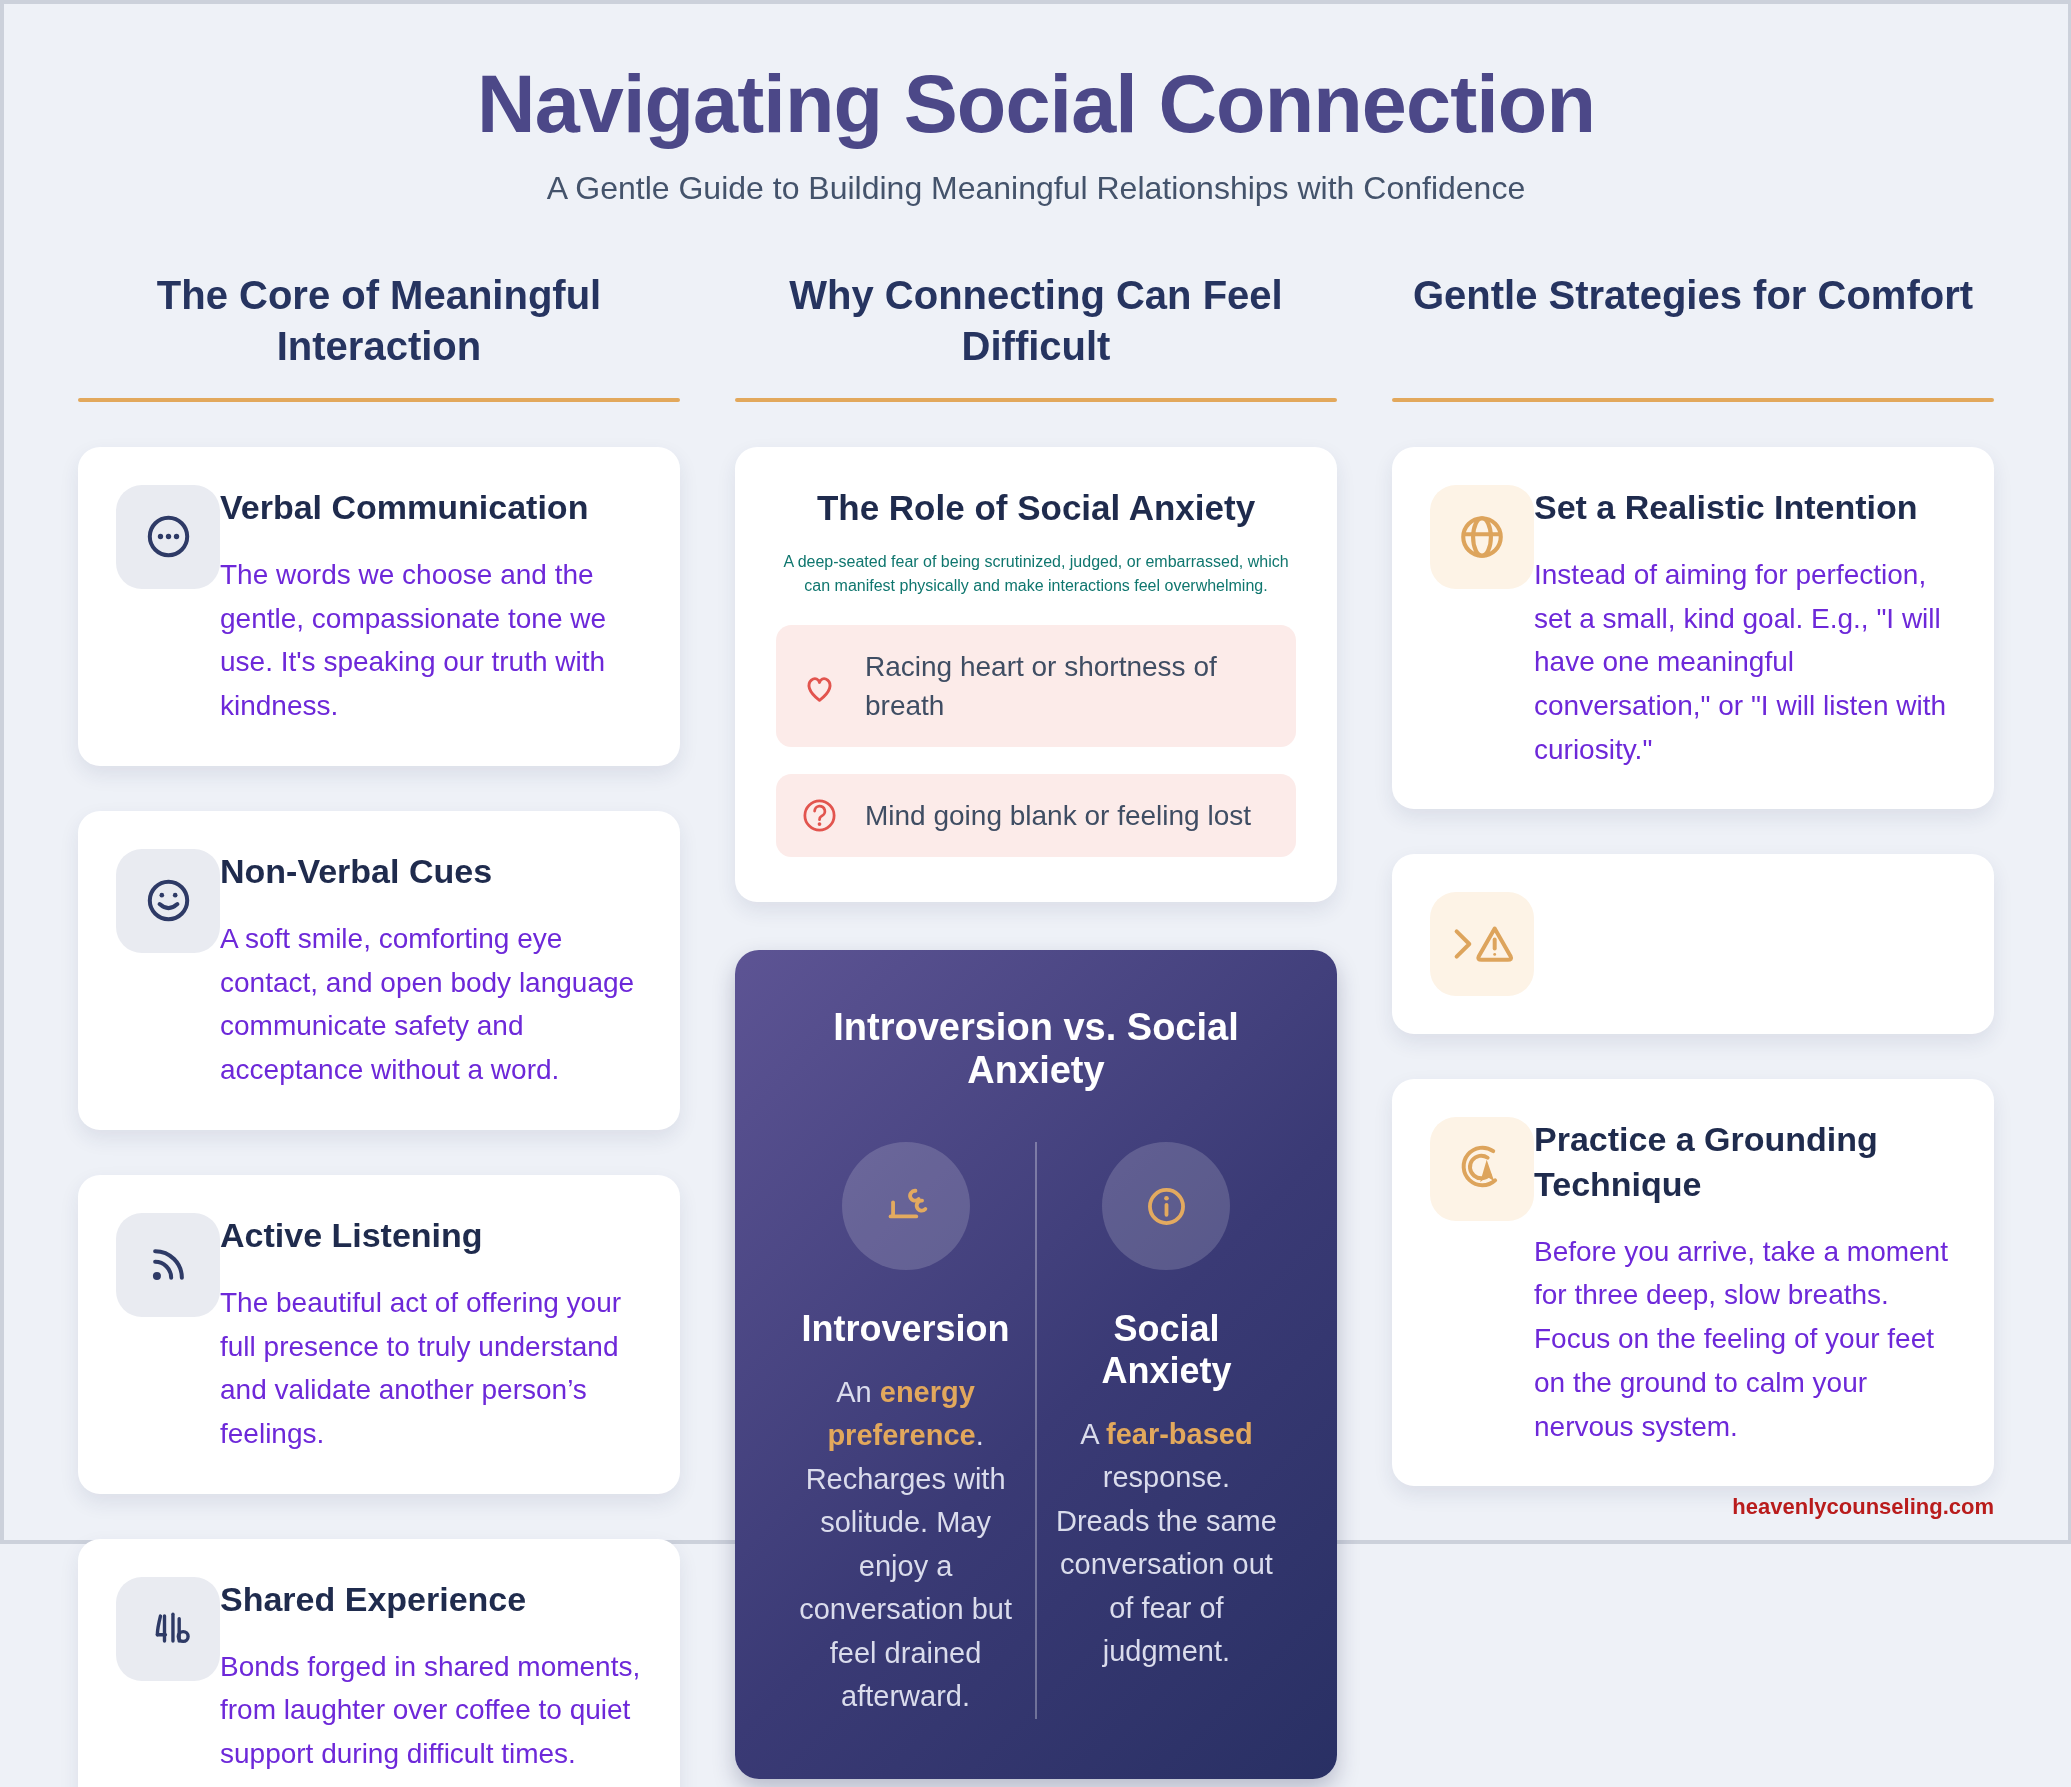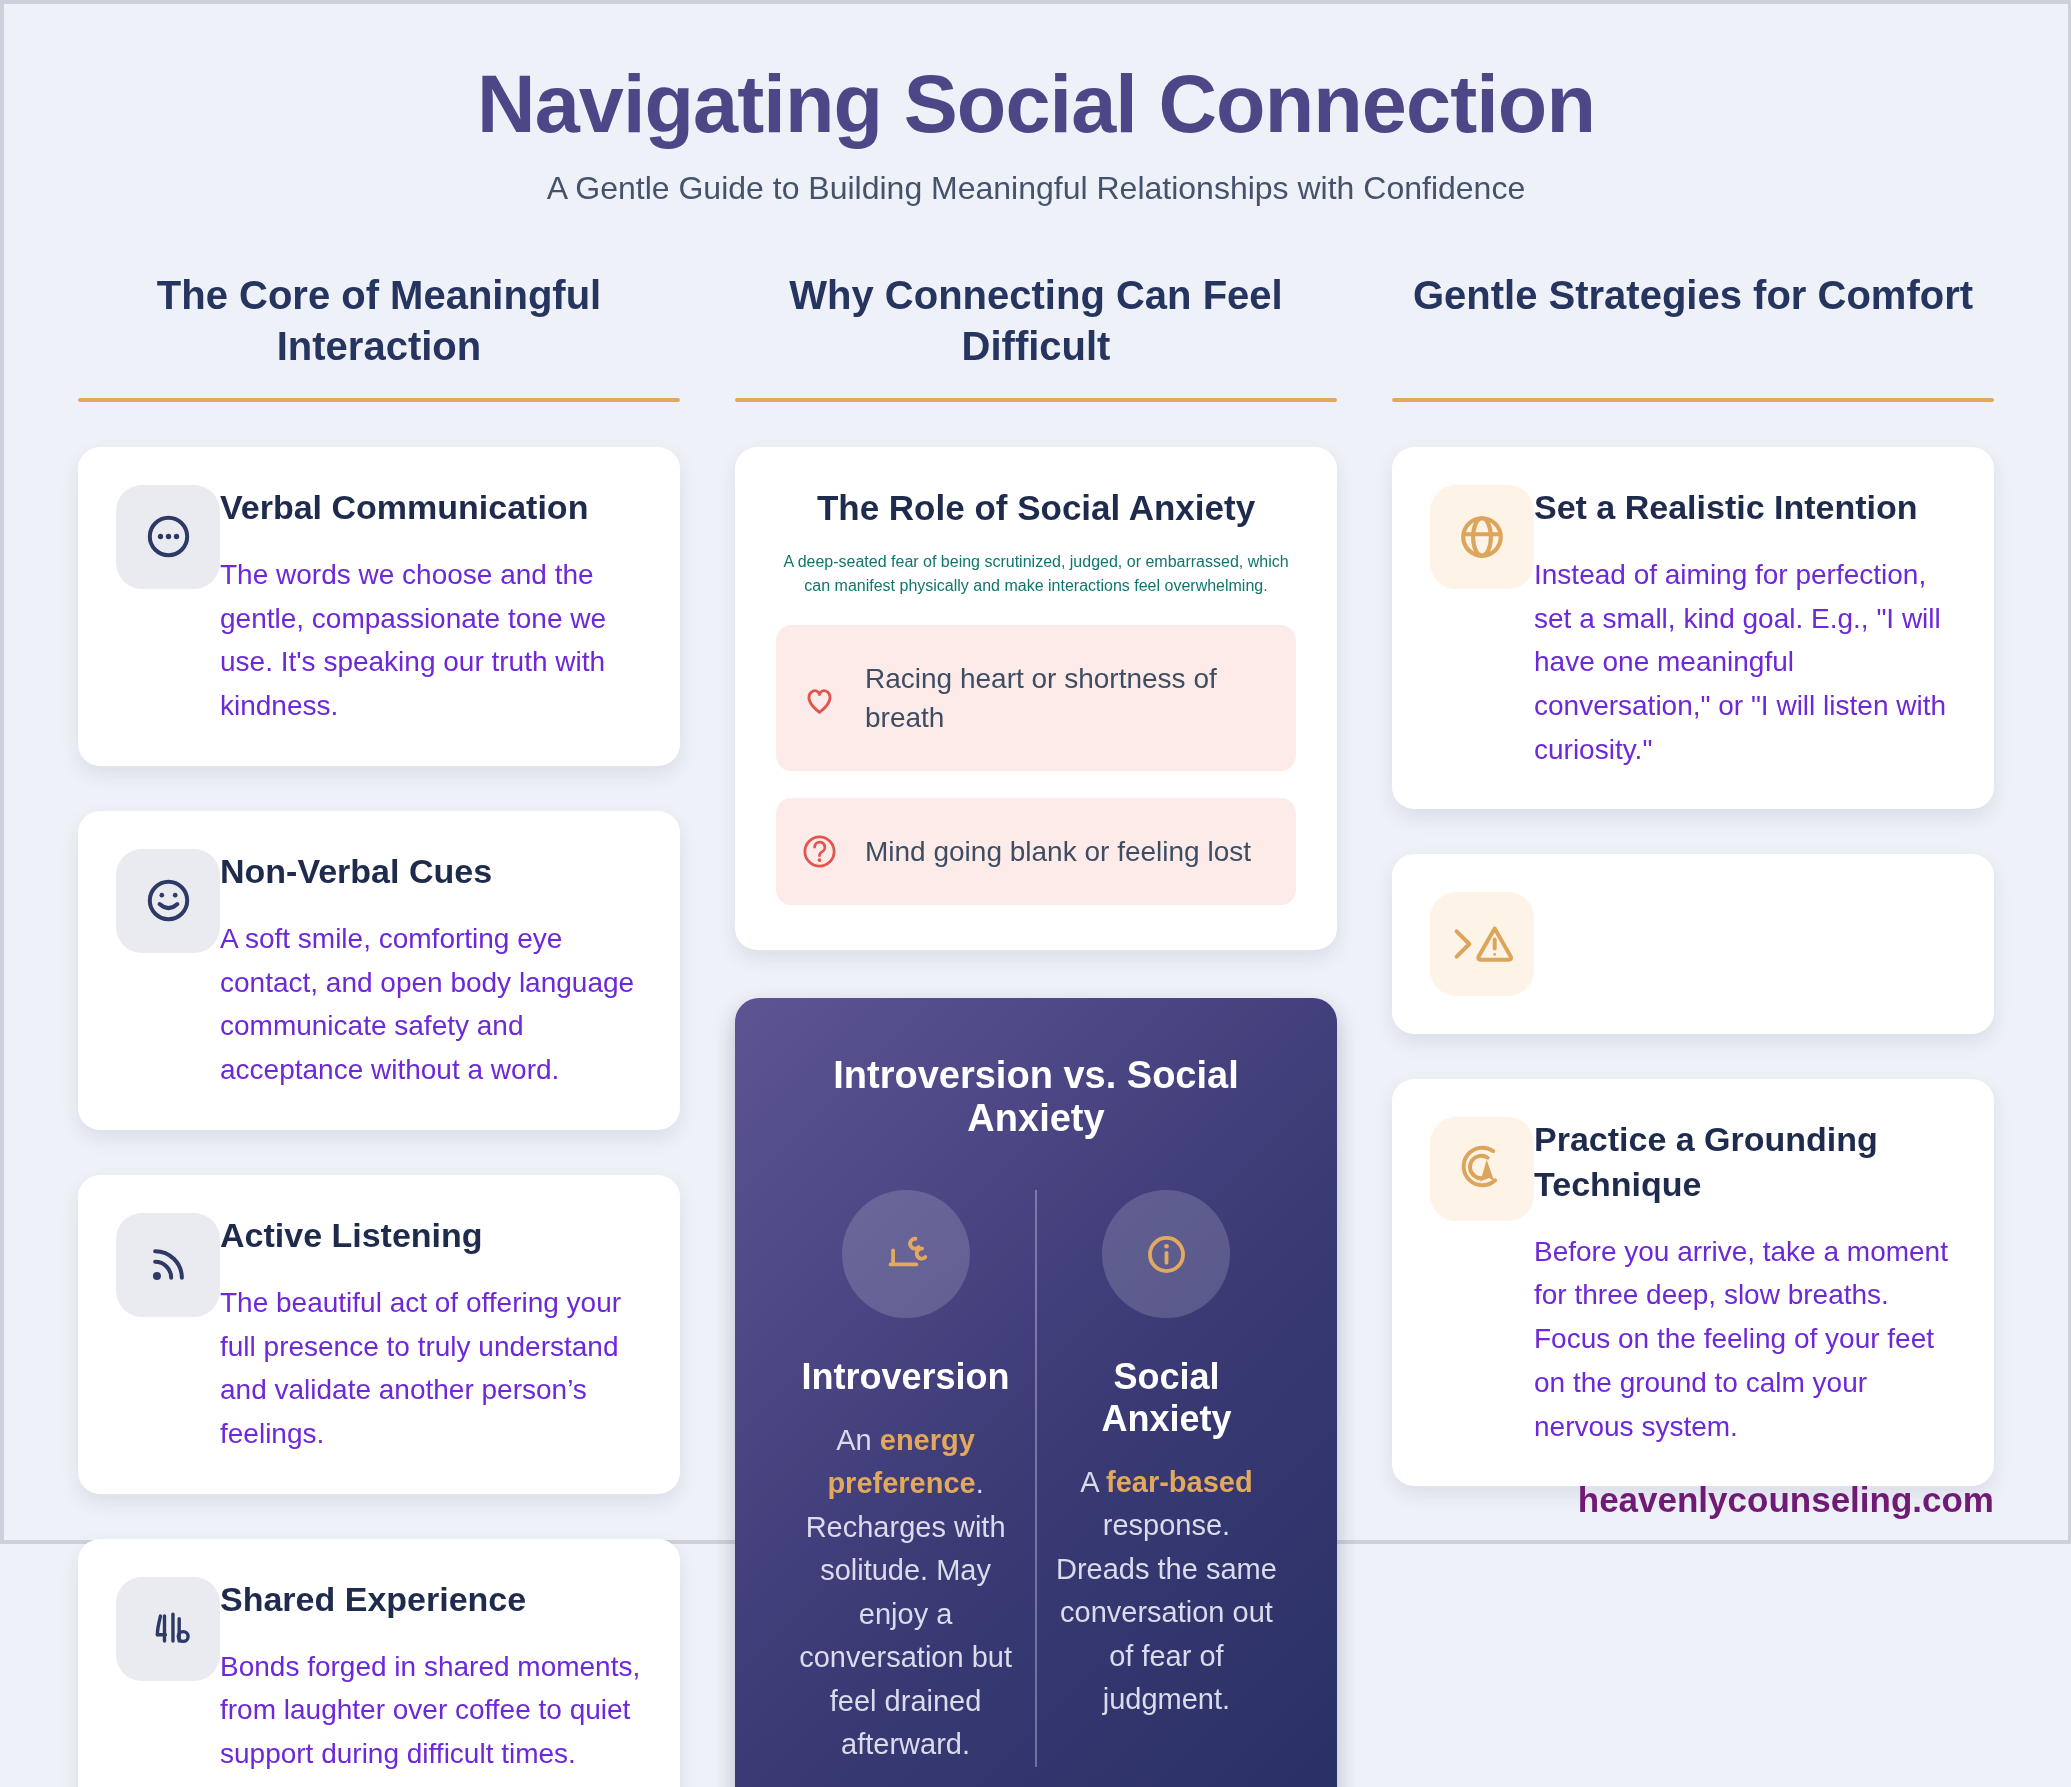--- a/index.html
+++ b/index.html
@@ -94,21 +94,21 @@
     color:#0f766e;
     line-height:1.5;
     margin-top:22px;
   }
   .symptom{
     display:flex;
     align-items:center;
     gap:26px;
     background:#fcebe9;
     border-radius:15.4px;
-    padding:34px 24px;
+    padding:22px 24px;
     margin-top:27px;
   }
   .symptom-text{
     font-size:28px;
     color:#3f4d63;
     line-height:1.4;
   }
   
   .dark-card{
     margin-top:48px;
@@ -144,23 +144,23 @@
     color:#dadcec;
     font-size:29px;
     line-height:1.5;
     margin-top:20.5px;
   }
   .amber-bold{ color:#e2a85c; font-weight:bold; }
   .site-footer{
     position:absolute;
     right:74px;
     bottom:20.5px;
-    font-size:35px;
-    font-weight:bold;
-    color:#701a75;
+    font-size:22px;
+    font-weight:bold;
+    color:#b91c1c;
   }
   svg{ display:block; }
 </style>
 </head>
 <body>
 
 <div class="frame">
 
   <h1 class="page-title">Navigating Social Connection</h1>
   <div class="page-subtitle">A Gentle Guide to Building Meaningful Relationships with Confidence</div>

